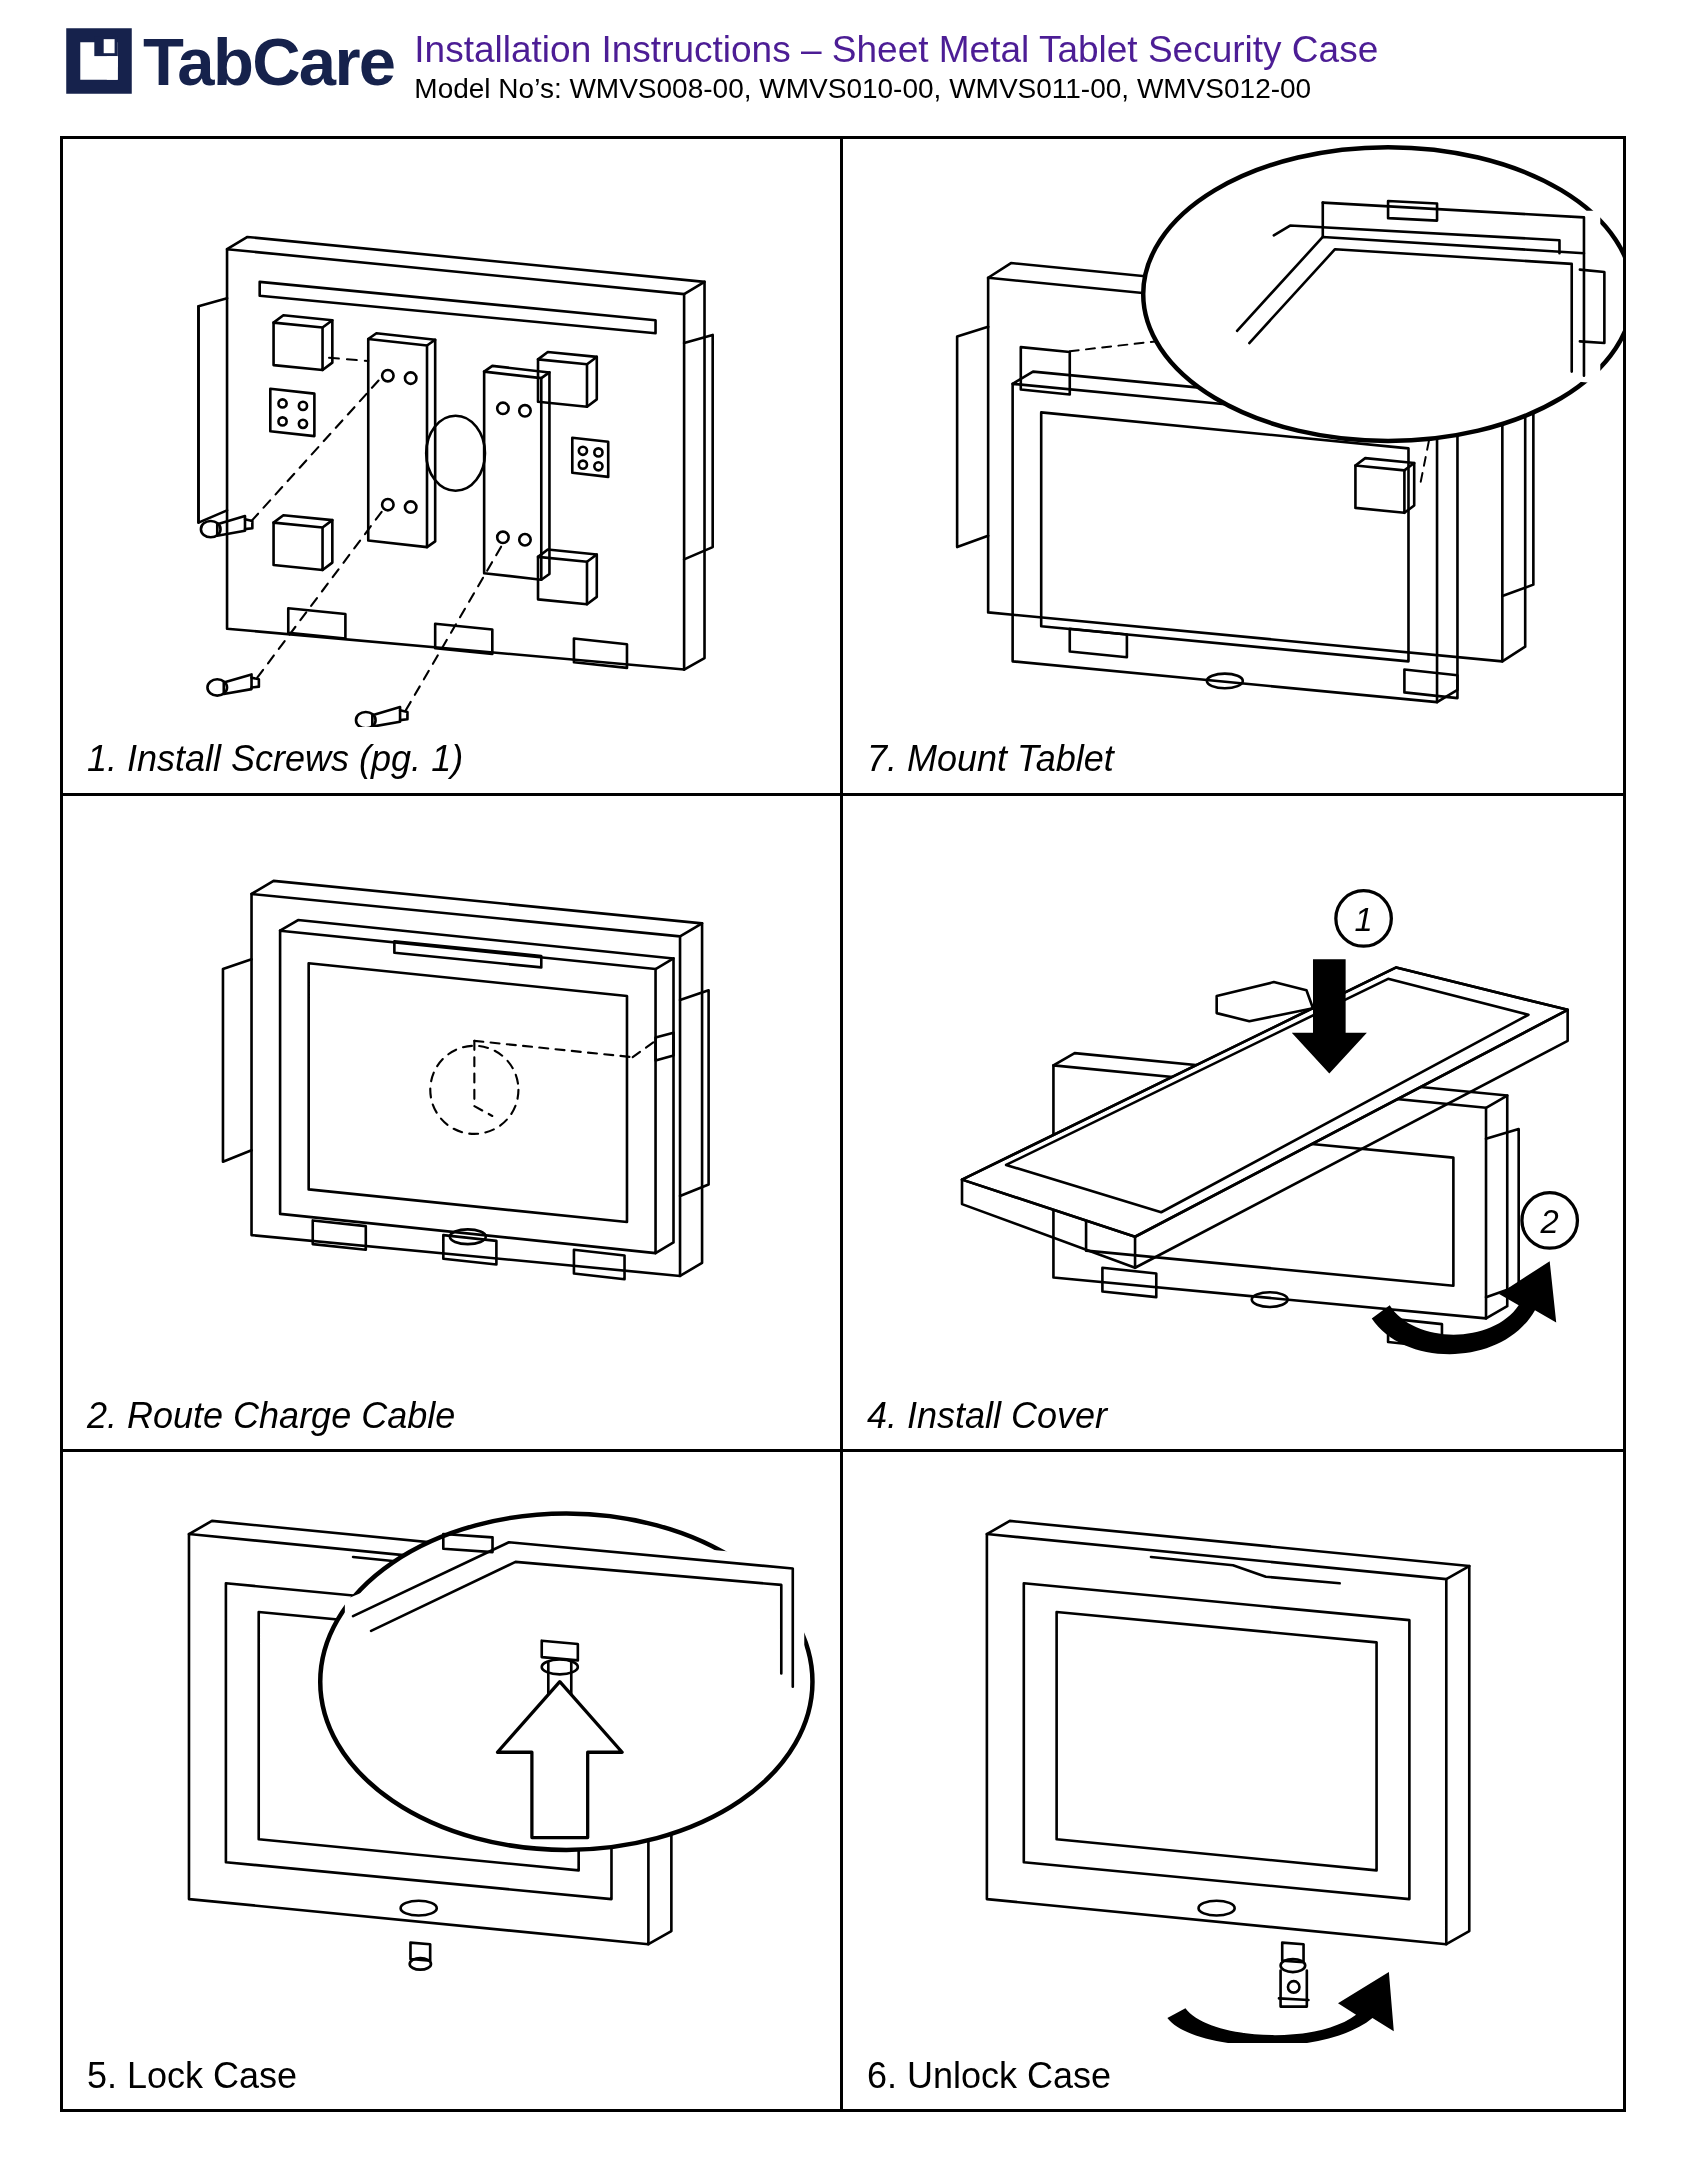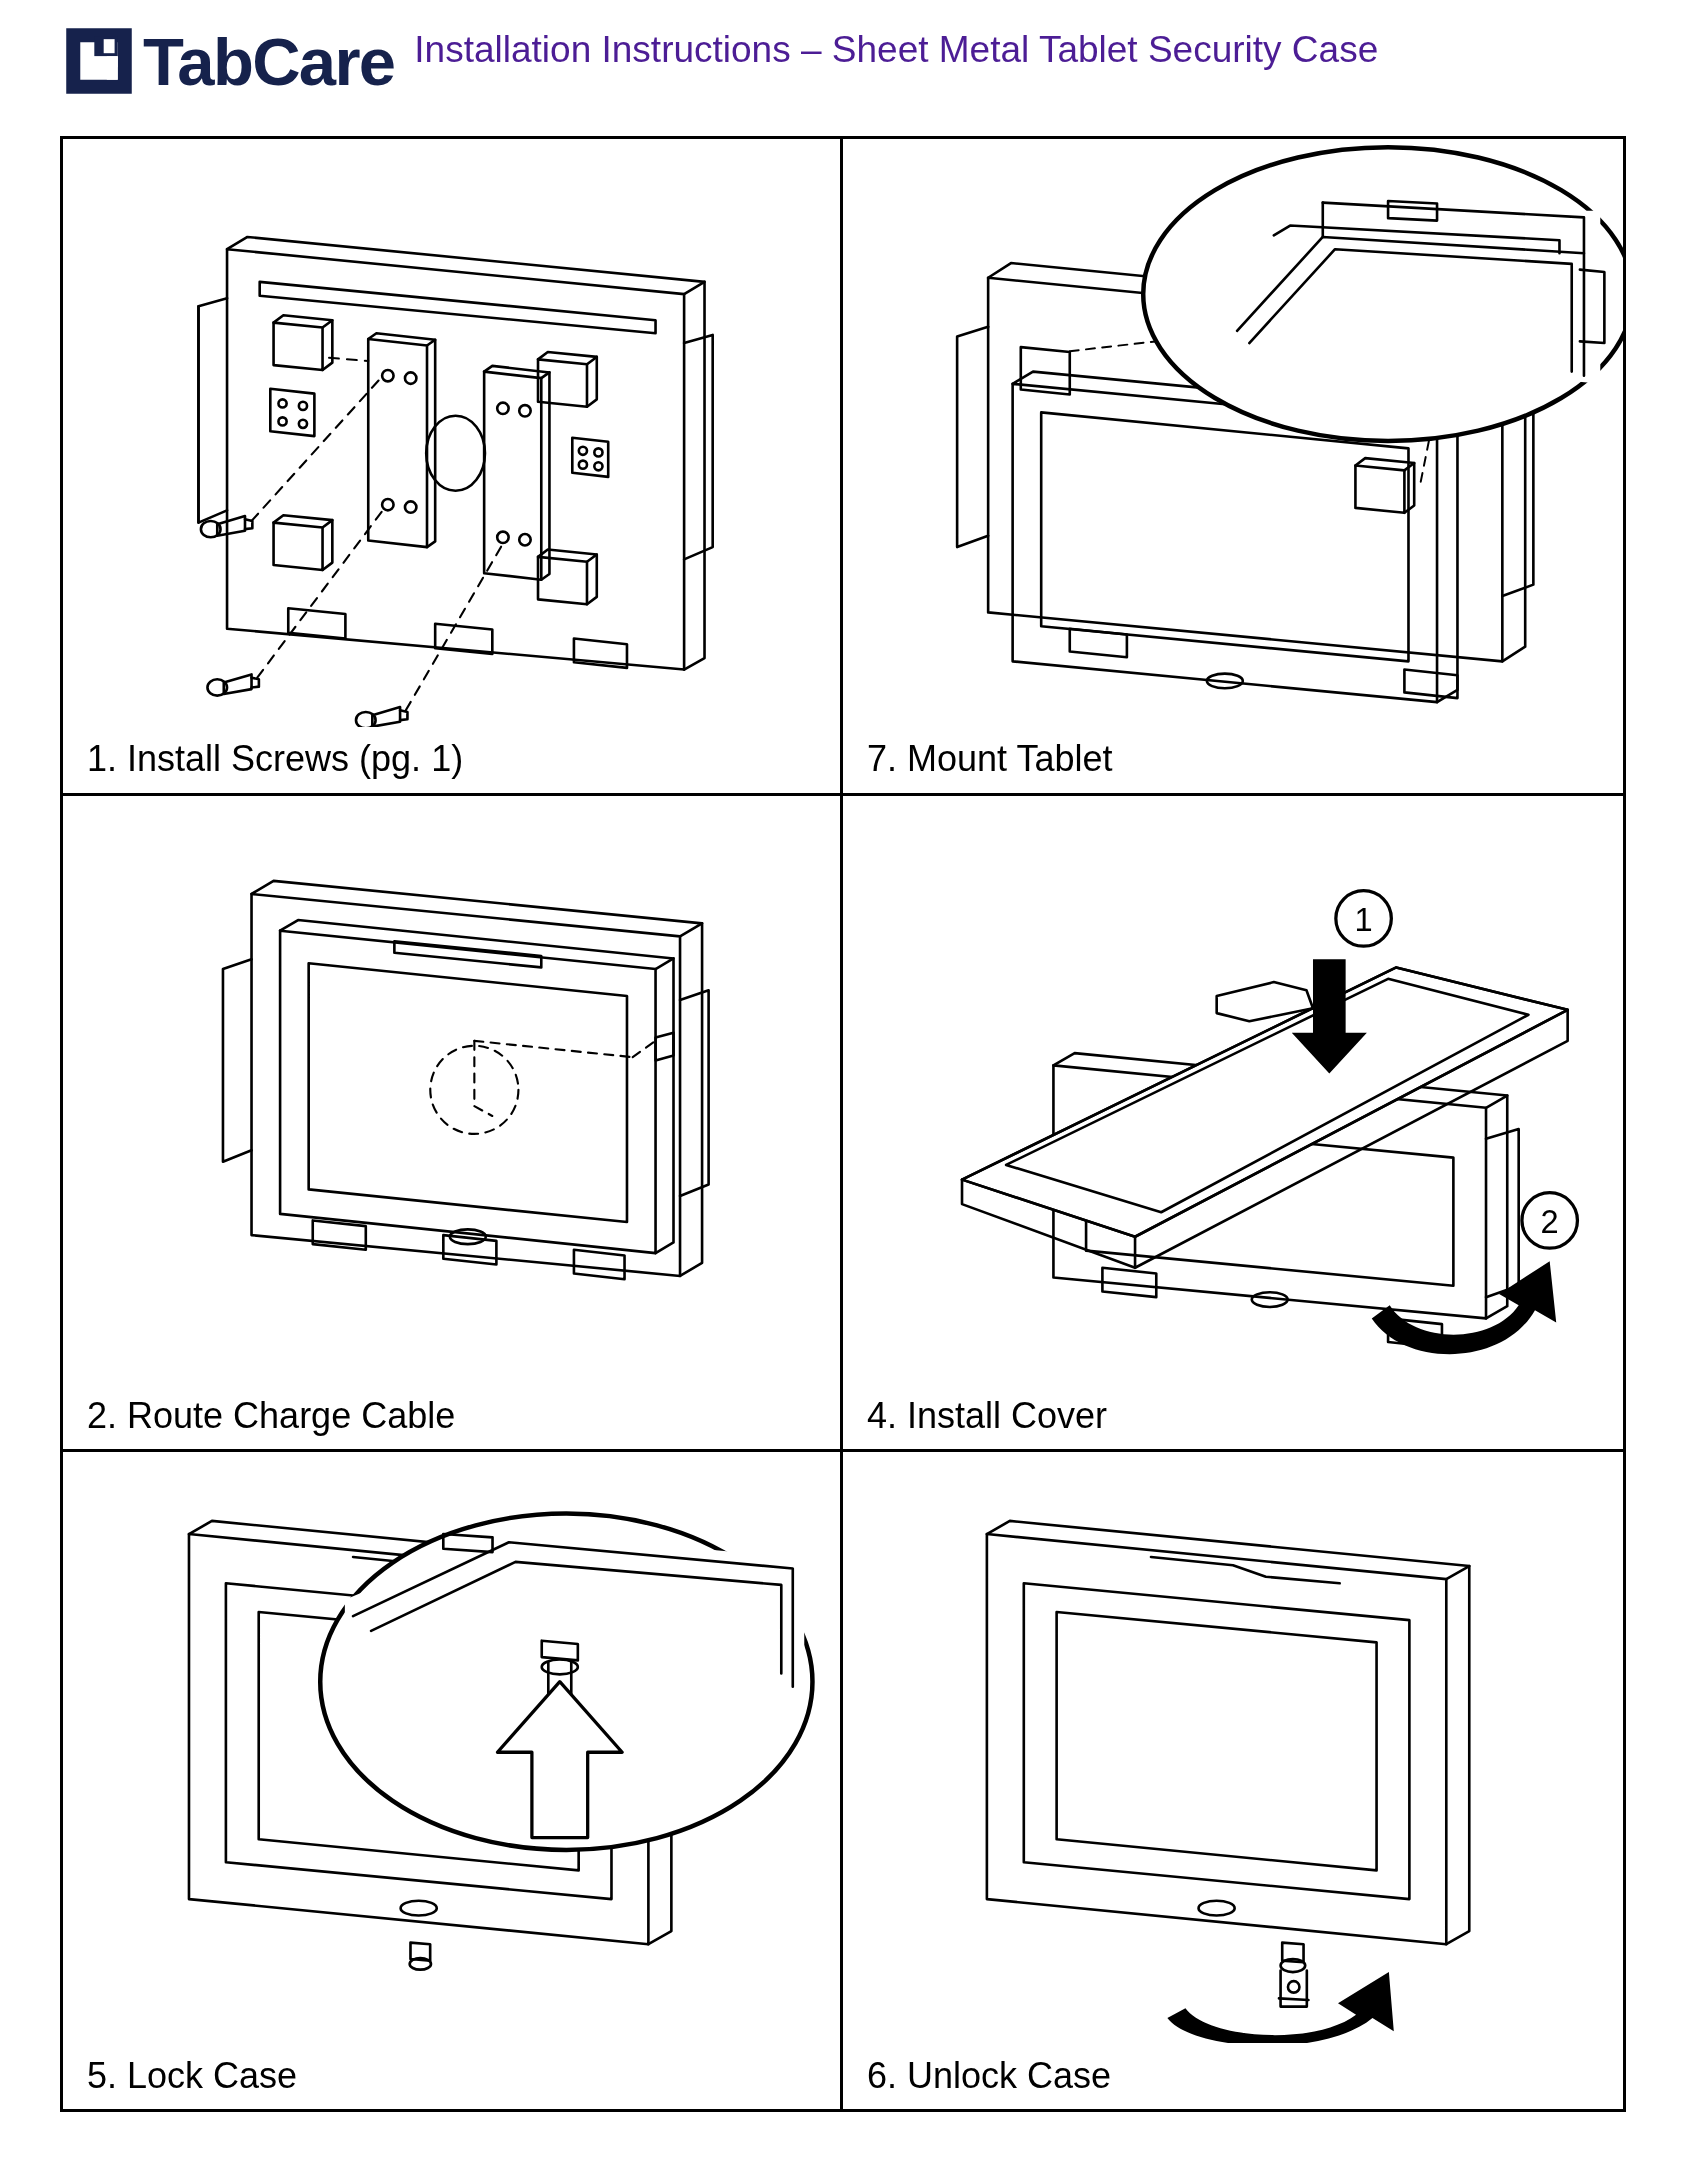--- a/index.html
+++ b/index.html
@@ -82,21 +82,21 @@
     display: grid;
     grid-template-columns: 1fr 1fr;
     grid-template-rows: 1fr 1fr 1fr;
   }
   .panel {
     position: relative;
     box-sizing: border-box;
     overflow: hidden;
   }
   .panel.r-border { border-right: 3.4px solid #000; }
-  .panel.b-border { border-bottom: 3.4px solid #000; }
+  .panel.b-border { border-bottom: 3.4px solid #000; font-style: italic; }
   .panel-art {
     position: absolute;
     left: 0;
     top: 0;
     right: 0;
     bottom: 66px;
   }
   .panel-art svg {
     width: 100%;
     height: 100%;
@@ -128,20 +128,21 @@
           <path d="M56 22 H70 V40 H56 Z" fill="#ffffff"></path>
           <rect x="40" y="44" width="34" height="14" fill="#ffffff"></rect>
           <rect x="60" y="44" width="14" height="30" fill="#ffffff"></rect>
         </svg>
       </span>
       <span class="logo-text">TabCare</span>
     </div>
 
     <div class="title-block">
       <div class="title-line1">Installation Instructions – Sheet Metal Tablet Security Case</div>
+      <div class="title-line2">Model No’s: WMVS008-00, WMVS010-00, WMVS011-00, WMVS012-00</div>
     </div>
   </div>
 
   <div class="grid">
 
     <div class="panel r-border b-border">
       <div class="panel-art">
         <svg viewBox="0 0 900 720" preserveAspectRatio="xMidYMid meet">
           <g fill="none" stroke="#000" stroke-width="3.2" stroke-linejoin="round" stroke-linecap="round">
 

